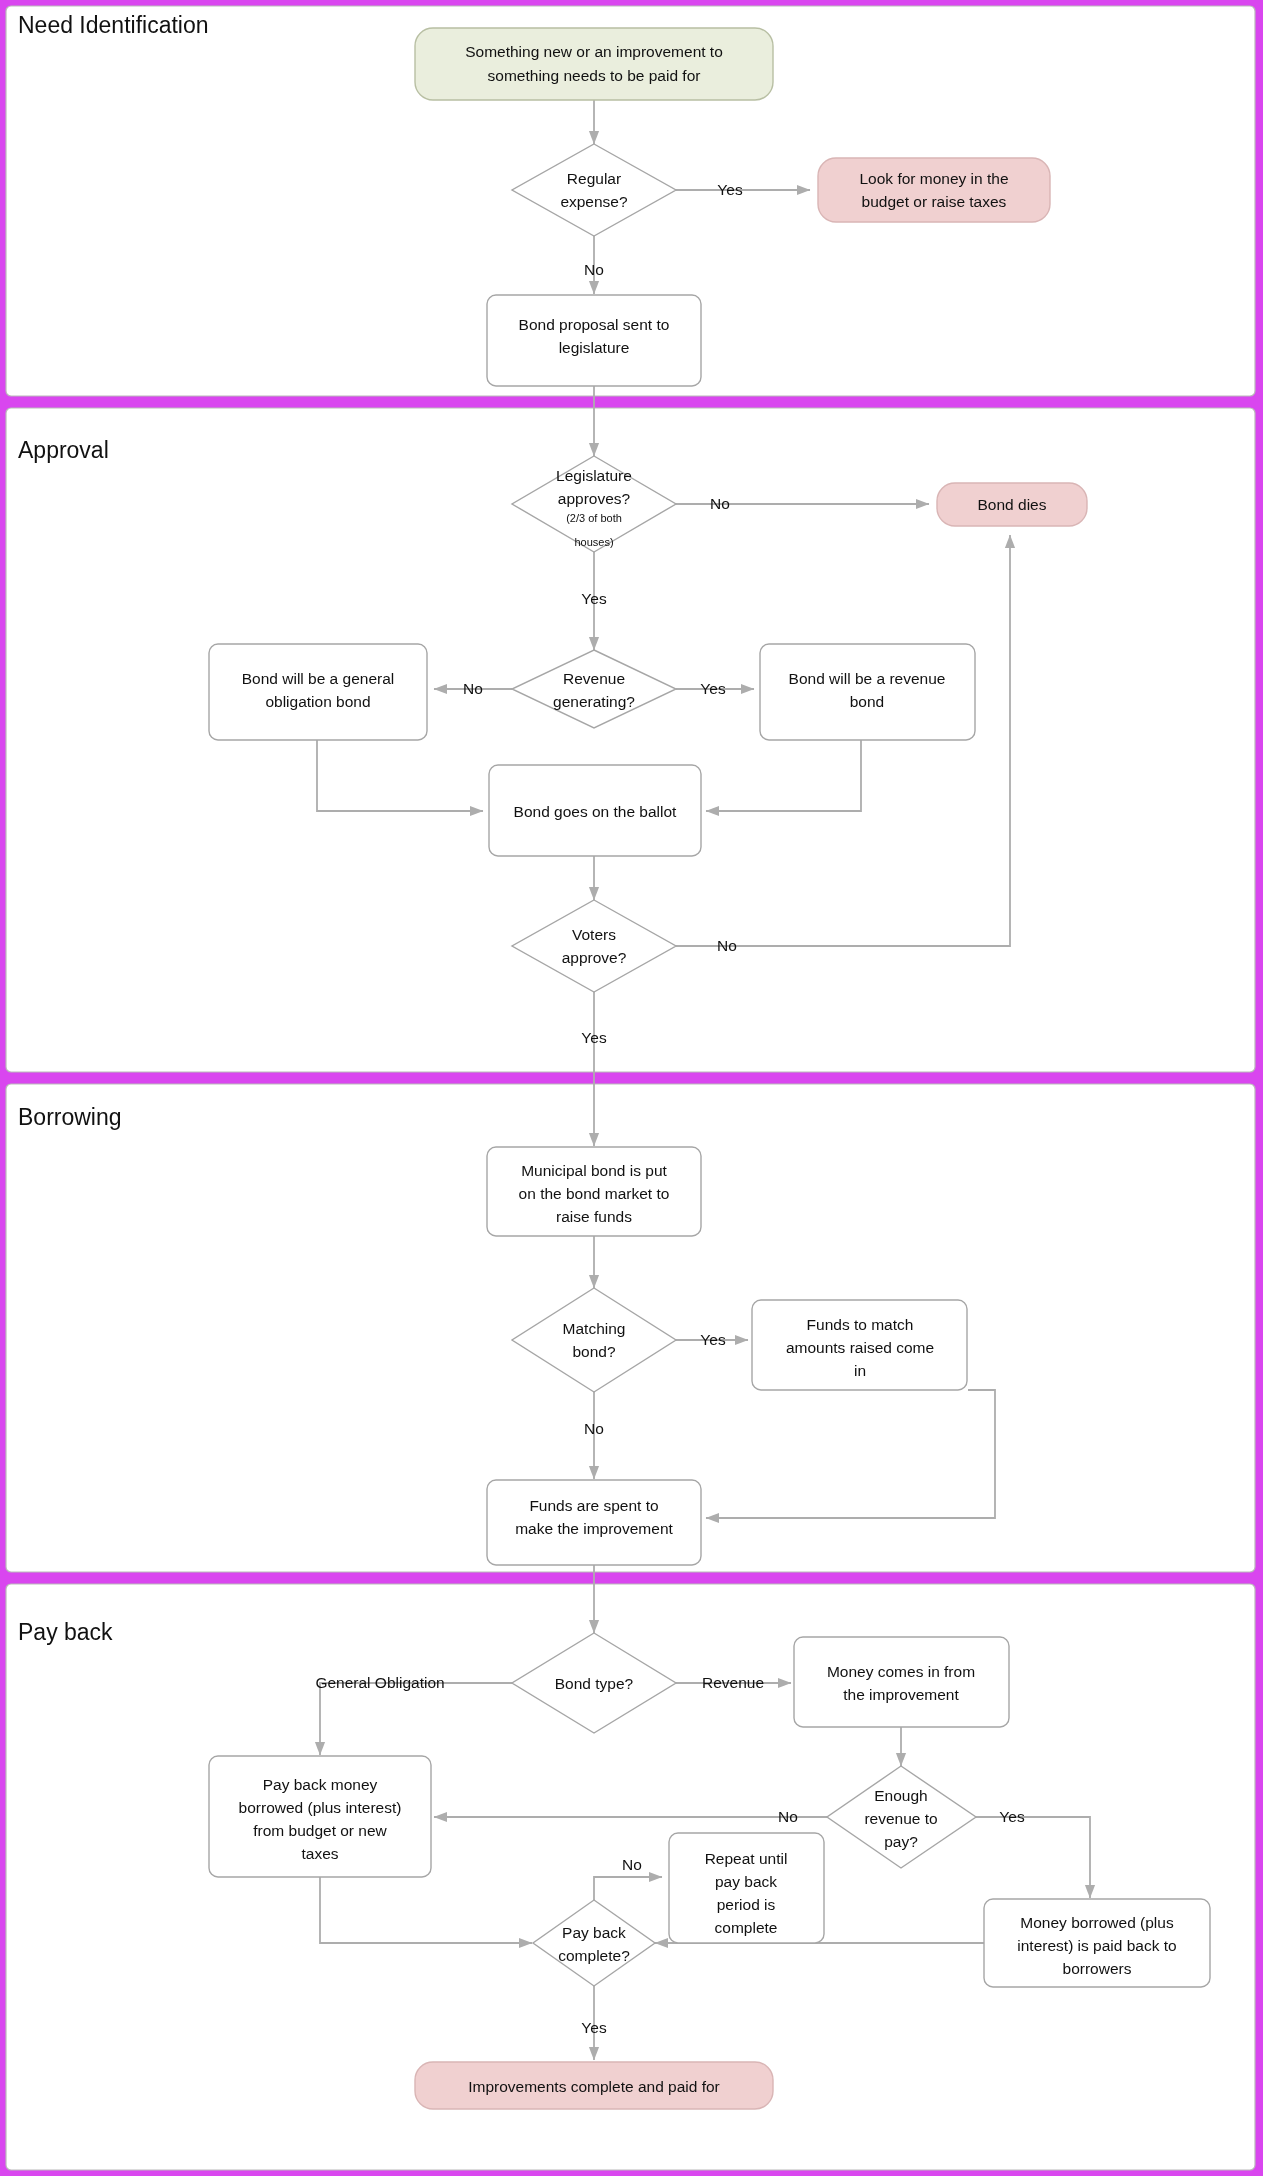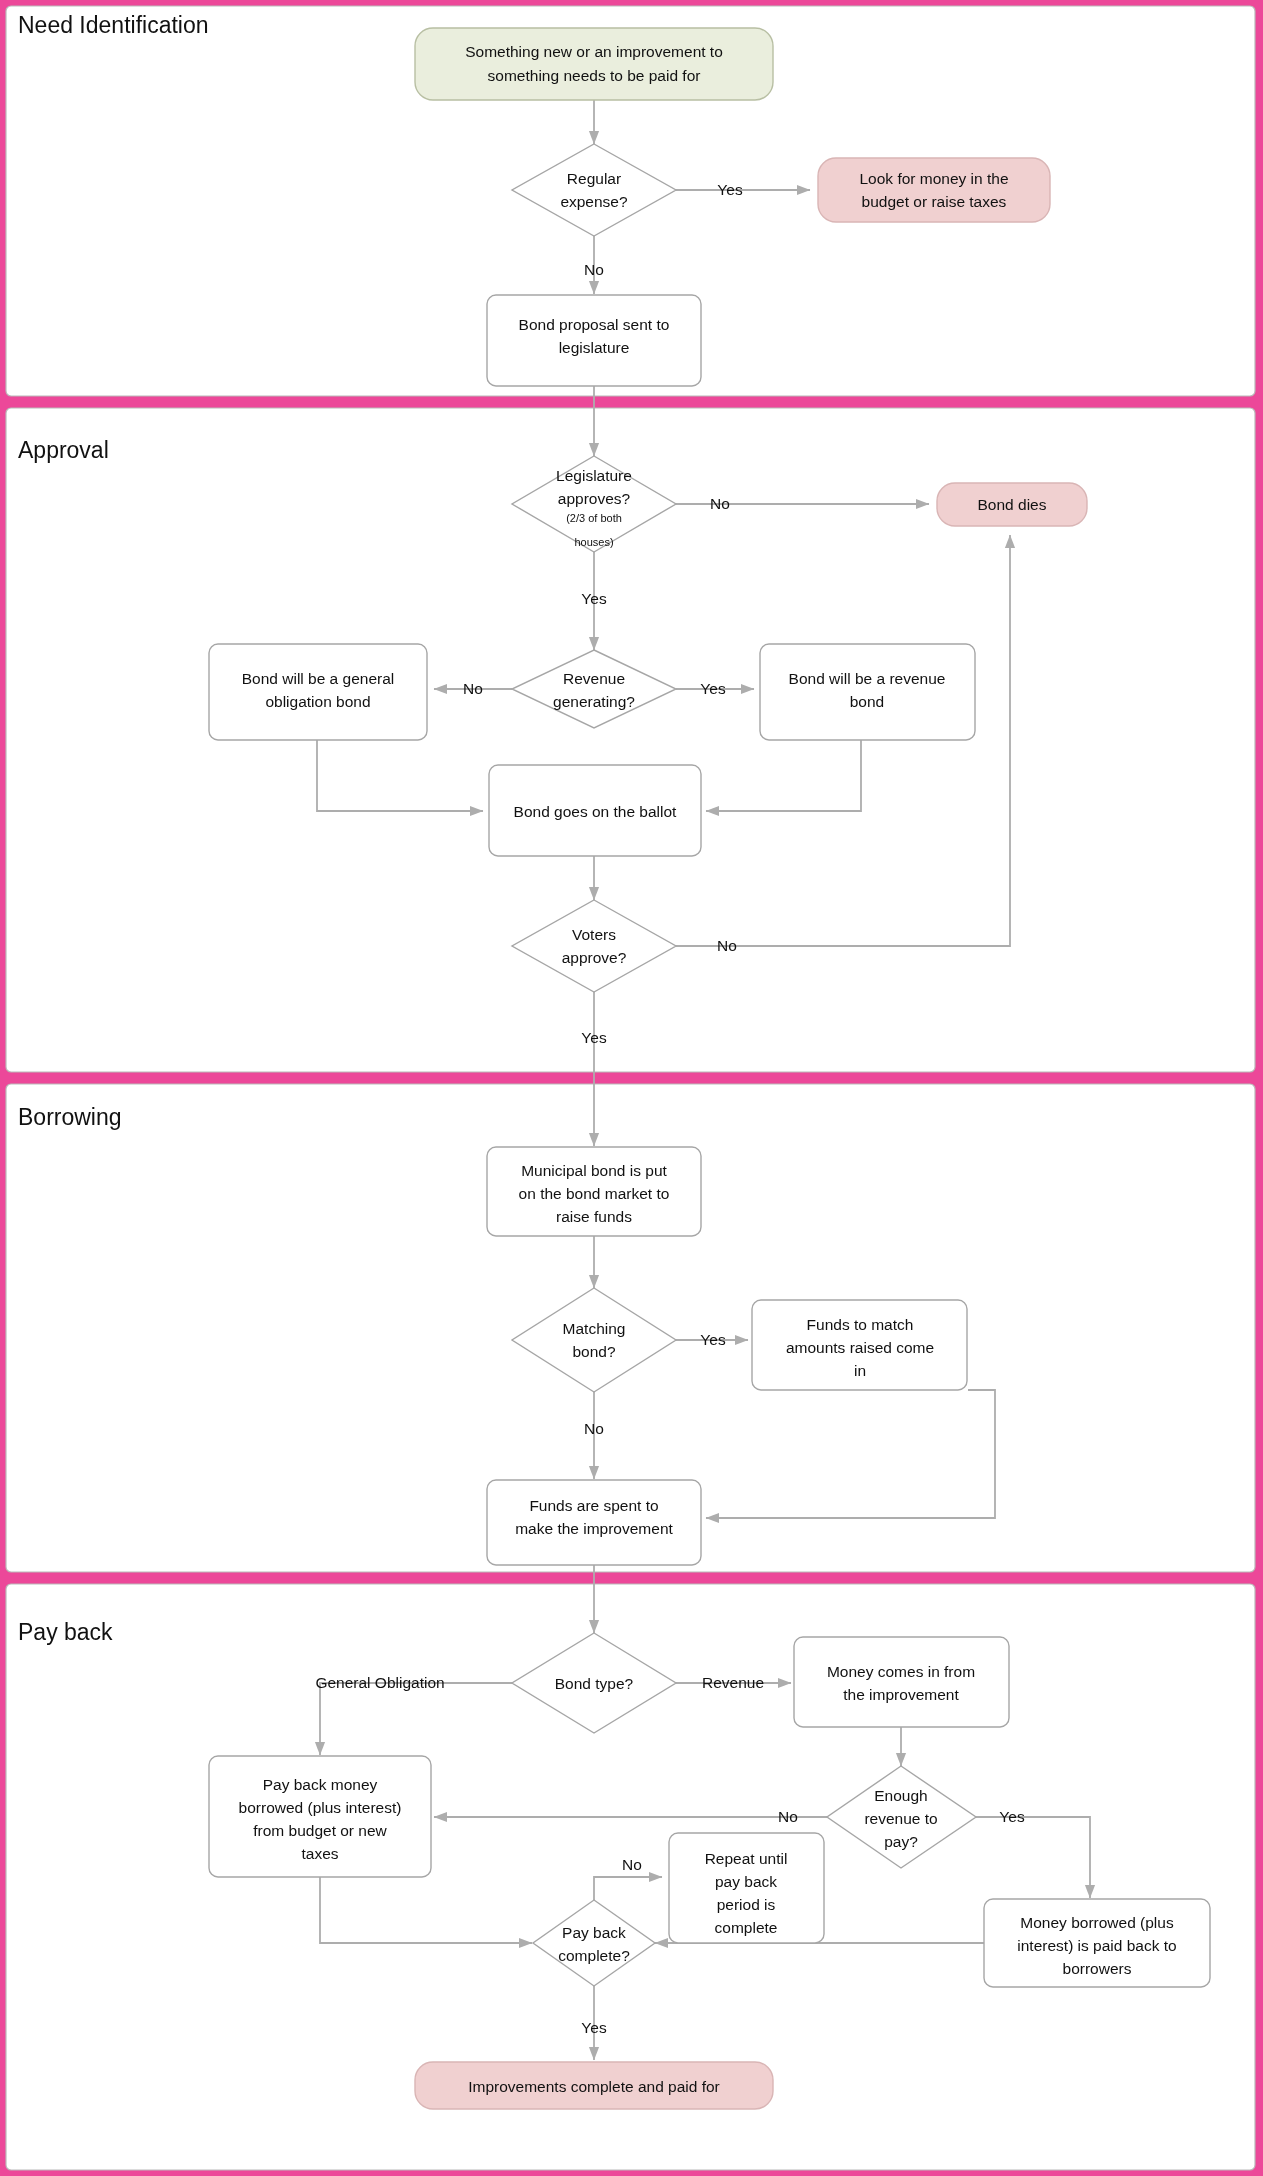--- a/index.html
+++ b/index.html
@@ -1,17 +1,17 @@
 <!DOCTYPE html>
 <html><head>
 <meta charset="utf-8">
 <style>
   html,body{margin:0;padding:0;background:#ffffff;}
   body{font-family:"Liberation Sans", sans-serif;}
-  #canvas{position:relative;width:1263px;height:2176px;background:#ec4899;overflow:hidden;}
+  #canvas{position:relative;width:1263px;height:2176px;background:#d946ef;overflow:hidden;}
   svg{display:block;}
   .sectitle{font-size:23px;fill:#111;font-family:"Liberation Sans", sans-serif;}
   .nodetext{font-size:15.5px;fill:#111;font-family:"Liberation Sans", sans-serif;text-anchor:middle;}
   .nodetext.small{font-size:11px;}
   .edgelabel{font-size:15.5px;fill:#111;font-family:"Liberation Sans", sans-serif;text-anchor:middle;}
   .lane{fill:#ffffff;stroke:#b9b9b9;stroke-width:1.2;}
   .box{fill:#ffffff;stroke:#a6a6a6;stroke-width:1.4;}
   .box.start{fill:#eaeedd;stroke:#b8bfa3;}
   .box.endnode{fill:#f0d0d0;stroke:#d9b5b5;}
   .diamond{fill:#ffffff;stroke:#a6a6a6;stroke-width:1.4;}

